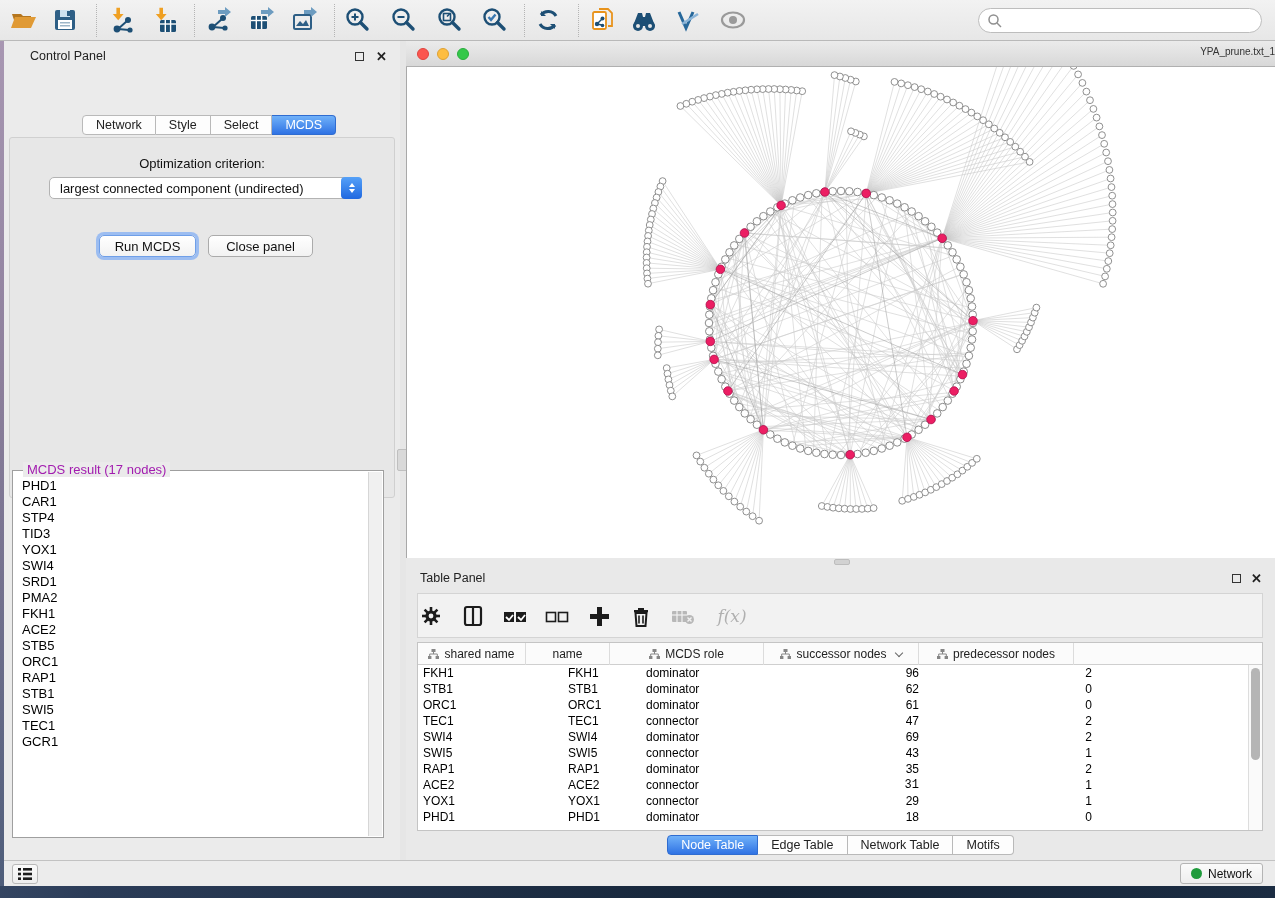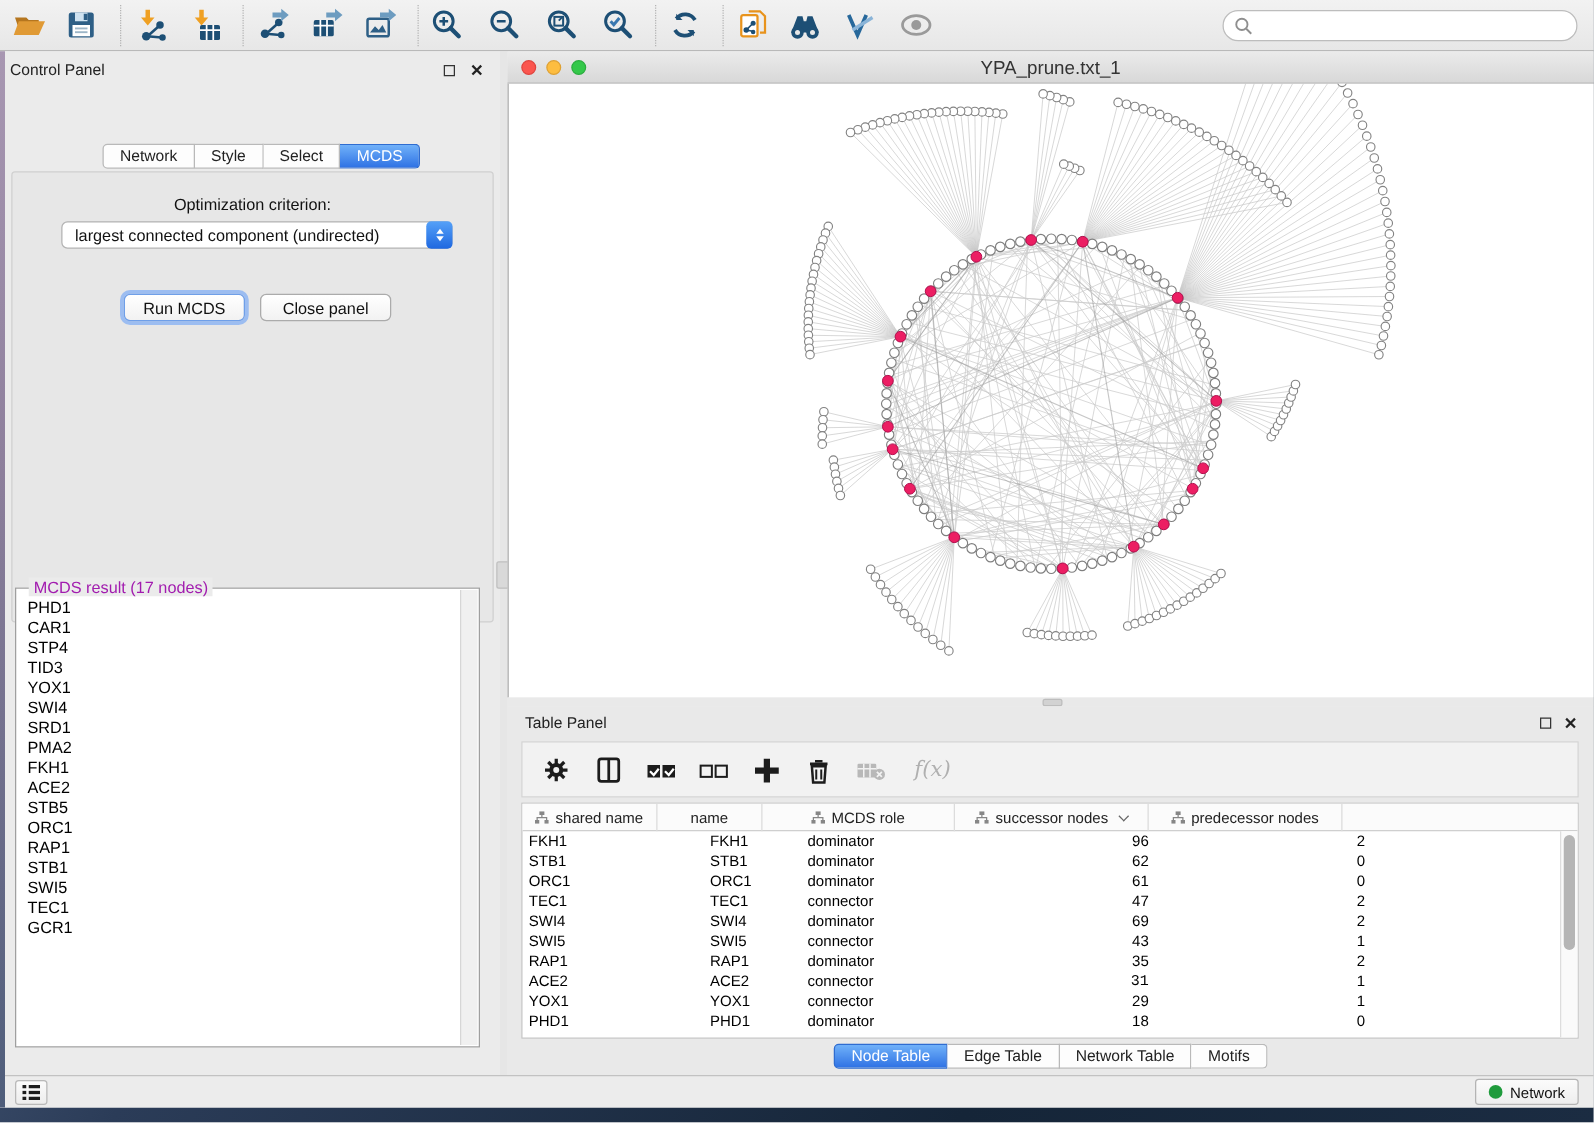--- a/index.html
+++ b/index.html
@@ -17,21 +17,21 @@
     background:linear-gradient(180deg,#f2f2f2,#e7e7e7); border-bottom:1px solid #b9b9b9; }
   .tbi { position:absolute; top:5px; width:30px; height:30px; display:flex; align-items:center; justify-content:center; }
   .sep { position:absolute; top:4px; width:0; height:33px; border-left:1px dotted #b4b4b4; }
   .search { position:absolute; right:13px; top:8px; width:284px; height:25px; background:#fff;
     border:1px solid #bdbdbd; border-radius:13px; display:flex; align-items:center; padding-left:8px; }
   .search input { border:none; outline:none; flex:1; height:20px; font-size:12px; background:transparent; font-family:"Liberation Sans",sans-serif; }
 
   
   .cpanel { position:absolute; left:4px; top:41px; width:396px; height:819px; background:#ebebeb; }
   .panel-head { position:absolute; left:0; top:7px; width:100%; height:18px; }
-  .panel-title { position:absolute; left:4px; top:1px; font-size:12.5px; color:#222; }
+  .panel-title { position:absolute; left:26px; top:1px; font-size:12.5px; color:#222; }
   .wbtn { position:absolute; top:2px; width:13px; height:13px; display:flex; align-items:center; justify-content:center; }
   .float-glyph { width:9px; height:9px; border:1.6px solid #333; }
   .x-glyph { font-size:13px; font-weight:bold; color:#222; line-height:11px; }
 
   .tabs { position:absolute; left:78px; top:74px; height:20px; display:flex; }
   .seg { height:20px; padding:0 13px; background:#fdfdfd; border:1px solid #b9b9b9; border-left:none;
     font-size:12.5px; color:#222; display:flex; align-items:center; }
   .seg:first-child { border-left:1px solid #b9b9b9; border-radius:4px 0 0 4px; }
   .seg:last-child { border-radius:0 4px 4px 0; }
   .seg.sel { background:linear-gradient(180deg,#70b1f9,#2f72e4); color:#fff; border-color:#2f6cd0; }
@@ -62,31 +62,31 @@
     border:1px solid #bfbfbf; border-radius:2px; }
 
   
   .netwin { position:absolute; left:406px; top:41px; width:869px; height:517px; }
   .titlebar { position:absolute; left:0; top:0; width:100%; height:26px;
     background:linear-gradient(180deg,#ebebeb,#d8d8d8); border-bottom:1px solid #b0b0b0; }
   .light { position:absolute; top:7px; width:12px; height:12px; border-radius:50%; }
   .light.red { left:11px; background:#fb564f; border:1px solid #e0443e; }
   .light.yellow { left:31px; background:#fdbd40; border:1px solid #dfa133; }
   .light.green { left:51px; background:#34c84a; border:1px solid #2aad3e; }
-  .net-title { position:absolute; left:0; top:5px; width:100%; text-align:center; font-size:15px; color:#333; }
+  .net-title { position:absolute; left:0; top:5px; width:100%; text-align:right; font-size:10px; color:#333; }
   .canvas { position:absolute; left:0; top:26px; width:869px; height:491px; background:#fff; border-left:1px solid #a8a8a8; }
 
   .hsplit { position:absolute; left:406px; top:558px; width:869px; height:7px; background:#e9e9e9; }
   .hsplit i { position:absolute; left:428px; top:1px; width:16px; height:6px; background:#d2d2d2; border:1px solid #bdbdbd; border-radius:2px; }
 
   
   .tpanel { position:absolute; left:406px; top:565px; width:869px; height:295px; background:#e9e9e9; }
   .tpanel .panel-title { left:14px; }
   .ttoolbar { position:absolute; left:11px; top:28px; width:846px; height:45px; background:#f2f2f2;
-    border:1px solid #d4d4d4; display:flex; align-items:center; gap:16px; padding-left:14px; }
+    border:1px solid #d4d4d4; display:flex; align-items:center; gap:16px; padding-left:0; }
   .tt-ic { display:flex; align-items:center; justify-content:center; width:26px; height:26px; }
   .fx { font-family:"DejaVu Serif", serif; font-style:italic; font-size:17px; color:#b0b0b0; }
 
   .dtable { position:absolute; left:11px; top:77px; width:846px; height:189px; background:#fff; border:1px solid #c4c4c4; }
   .thead { position:absolute; left:0; top:0; right:0; height:22px; background:#fbfbfb; border-bottom:1px solid #cfcfcf; display:flex; }
   .th { height:22px; border-right:1px solid #dcdcdc; display:flex; align-items:center; justify-content:center; gap:5px;
     font-size:12px; color:#222; position:relative; }
   .th .chev { width:6px; height:6px; border-right:1.5px solid #666; border-bottom:1.5px solid #666;
     transform:rotate(45deg); margin-left:4px; margin-top:-3px; }
   .tbody { position:absolute; left:0; top:22px; right:14px; bottom:0; overflow:hidden; }

